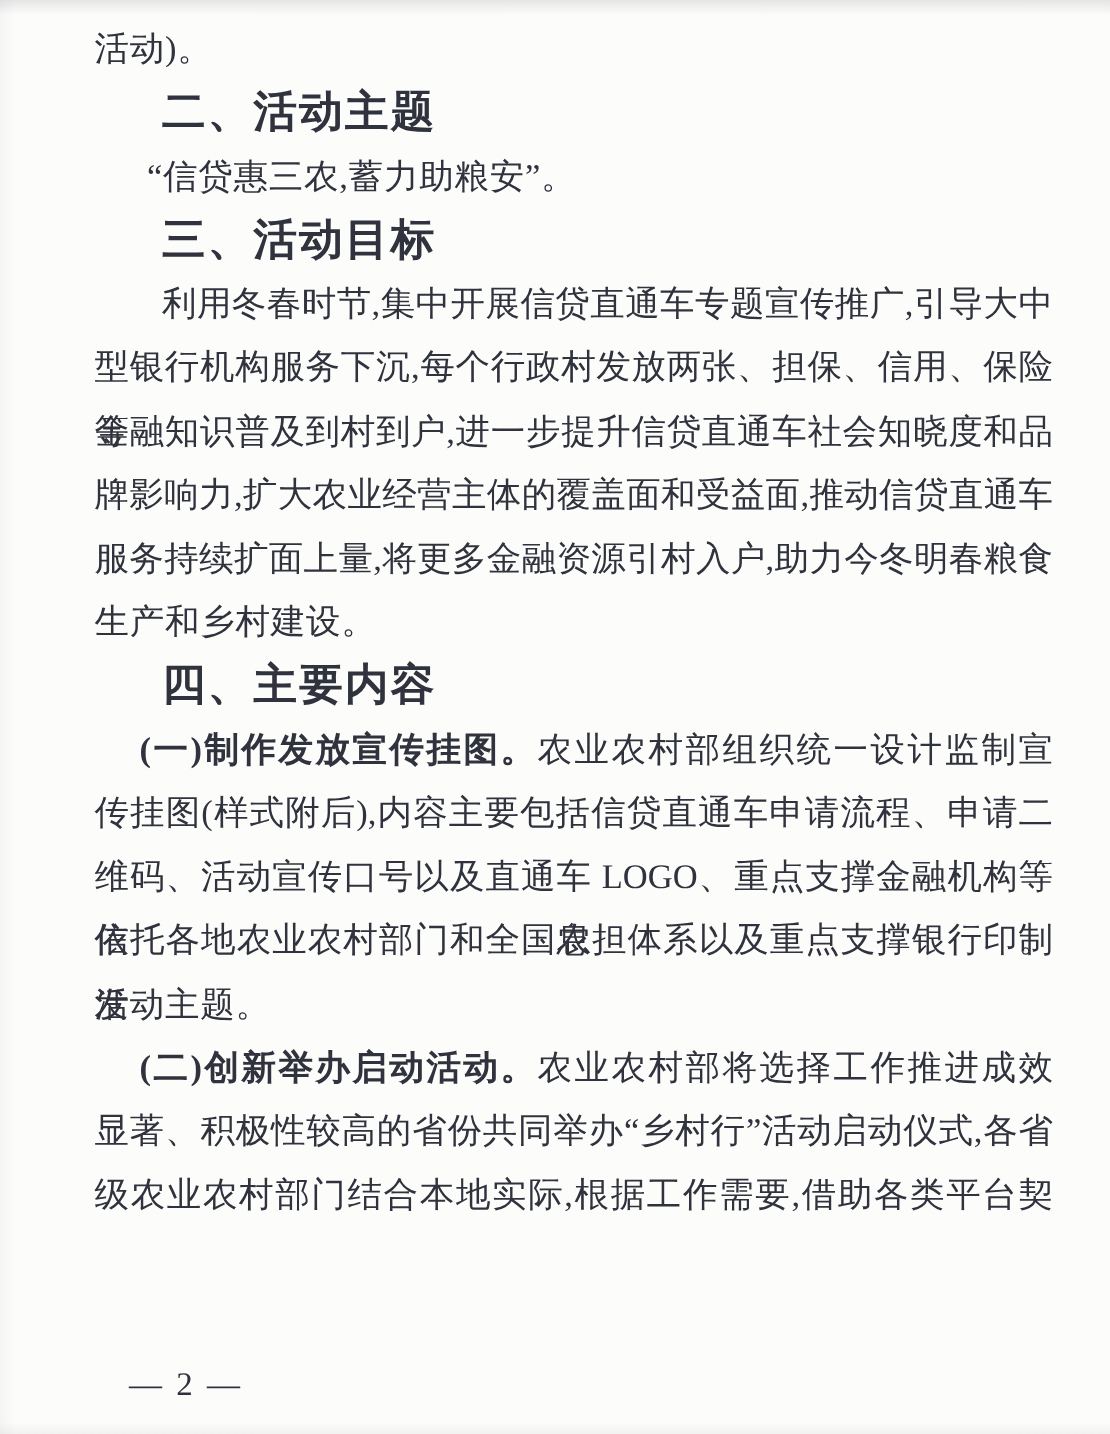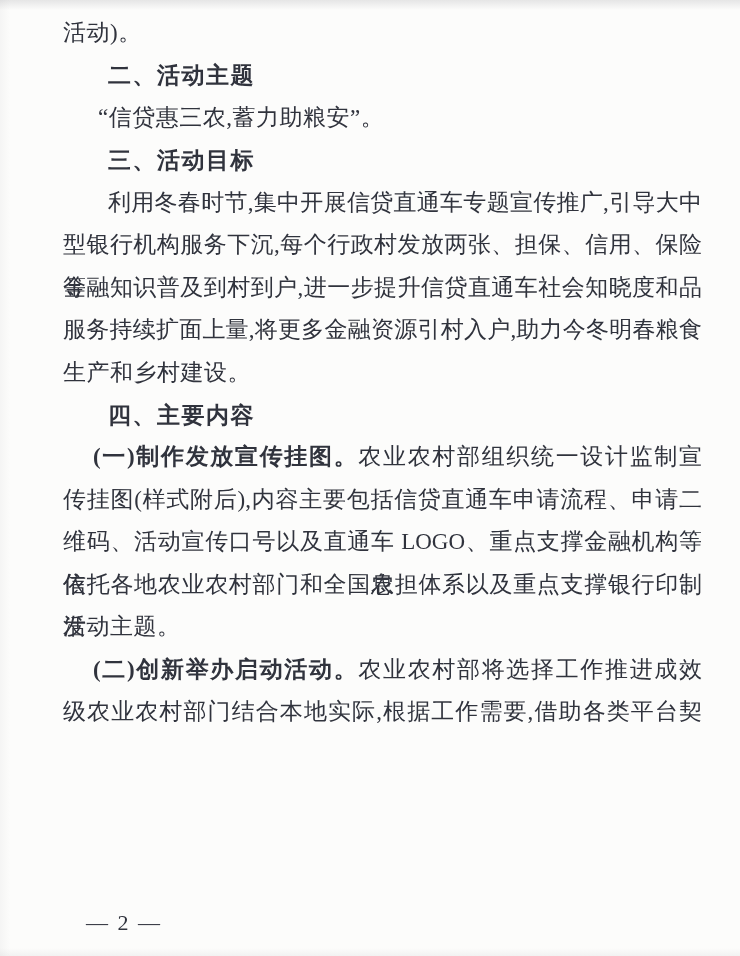--- a/index.html
+++ b/index.html
@@ -44,21 +44,21 @@
   .line.justify {
     white-space: normal;
     text-align: justify;
     text-align-last: justify;
     text-justify: inter-character;
     letter-spacing: 0;
   }
   .line.heading {
     font-family: "Liberation Sans", "DejaVu Sans", sans-serif;
     font-weight: 700;
-    font-size: 23px;
+    font-size: 29px;
     letter-spacing: 1.5px;
   }
   .seg { font-weight: 400; }
   .seg-bold { font-weight: 700; }
   .page-number {
     position: absolute;
     left: 86px;
     top: 908px;
     font-size: 22px;
     letter-spacing: 2px;
@@ -72,25 +72,27 @@
 <div class="page" style="--paper: #fcfcfb; --ink: #30333d;">
   <div class="vignette"></div>
   <main class="textblock" id="textblock">
       <div class="line body"><span class="seg">活动)。</span></div>
       <div class="line heading" style="padding-left: 45px;"><span class="seg-bold">二、活动主题</span></div>
       <div class="line body" style="padding-left: 35px;"><span class="seg">“信贷惠三农,蓄力助粮安”。</span></div>
       <div class="line heading" style="padding-left: 45px;"><span class="seg-bold">三、活动目标</span></div>
       <div class="line body justify" style="padding-left: 45px;"><span class="seg">利用冬春时节,集中开展信贷直通车专题宣传推广,引导大中</span></div>
       <div class="line body justify"><span class="seg">型银行机构服务下沉,每个行政村发放两张、担保、信用、保险等</span></div>
       <div class="line body justify"><span class="seg">金融知识普及到村到户,进一步提升信贷直通车社会知晓度和品</span></div>
+      <div class="line body justify"><span class="seg">牌影响力,扩大农业经营主体的覆盖面和受益面,推动信贷直通车</span></div>
       <div class="line body justify"><span class="seg">服务持续扩面上量,将更多金融资源引村入户,助力今冬明春粮食</span></div>
       <div class="line body"><span class="seg">生产和乡村建设。</span></div>
       <div class="line heading" style="padding-left: 45px;"><span class="seg-bold">四、主要内容</span></div>
       <div class="line body justify" style="padding-left: 30px;"><span class="seg-bold">(一)制作发放宣传挂图。</span><span class="seg">农业农村部组织统一设计监制宣</span></div>
       <div class="line body justify"><span class="seg">传挂图(样式附后),内容主要包括信贷直通车申请流程、申请二</span></div>
       <div class="line body justify"><span class="seg">维码、活动宣传口号以及直通车 LOGO、重点支撑金融机构等信息。</span></div>
       <div class="line body justify"><span class="seg">依托各地农业农村部门和全国农担体系以及重点支撑银行印制发</span></div>
       <div class="line body"><span class="seg">活动主题。</span></div>
       <div class="line body justify" style="padding-left: 30px;"><span class="seg-bold">(二)创新举办启动活动。</span><span class="seg">农业农村部将选择工作推进成效</span></div>
+      <div class="line body justify"><span class="seg">显著、积极性较高的省份共同举办“乡村行”活动启动仪式,各省</span></div>
       <div class="line body justify"><span class="seg">级农业农村部门结合本地实际,根据工作需要,借助各类平台契</span></div>
     </main>
   <div class="page-number">— 2 —</div>
 </div>
 
 </body></html>

